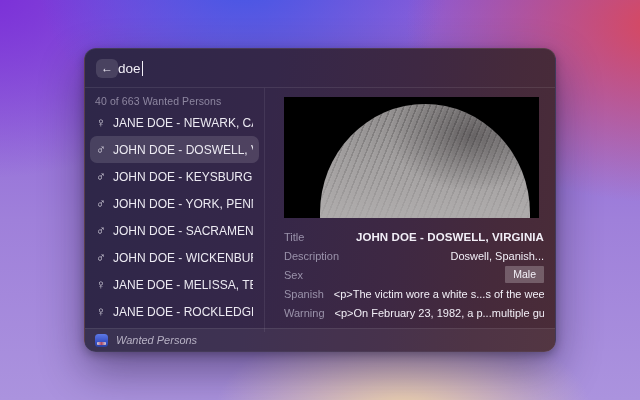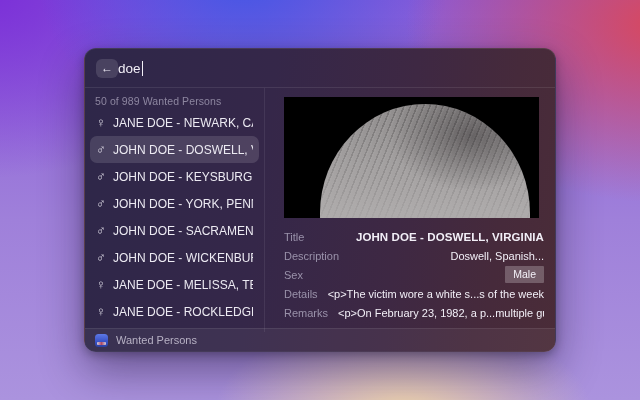--- a/index.html
+++ b/index.html
@@ -56,21 +56,21 @@
   .mrow{height:19px;display:flex;align-items:center;}
   .mlabel{flex-shrink:0;color:#9a92aa;font-size:11px;margin-right:10px;}
   .mvalue{flex:1;text-align:right;color:#f2eff7;font-size:11px;white-space:nowrap;overflow:hidden;}
   .mvalue.title{font-weight:700;font-size:11.5px;letter-spacing:0.1px;}
   .mvalue.dim{color:#c9c3d3;}
   .mrow .badgewrap{flex:1;display:flex;justify-content:flex-end;}
   .badge{background:rgba(255,255,255,0.24);color:#f4f1f8;font-size:10.5px;
     padding:2px 8px;border-radius:1px;line-height:1.2;}
   
   .footer{position:absolute;left:0;right:0;bottom:0;height:22px;display:flex;align-items:center;
-    padding:0 10px;background:rgba(255,255,255,0.05);border-top:1px solid rgba(255,255,255,0.08);}
+    padding:0 10px;background:rgba(255,255,255,0.05);border-top:1px solid rgba(255,255,255,0.08);font-style:italic;}
   .appicon{width:13px;height:13px;border-radius:3.5px;margin-right:8px;flex-shrink:0;
     background:linear-gradient(180deg,#5d79e6 0%,#3a53c8 55%,#2c3f9e 100%);
     position:relative;overflow:hidden;}
   .appicon::after{content:"";position:absolute;left:2px;right:2px;bottom:2px;height:3px;
     background:linear-gradient(90deg,#e8e6ef 0%,#c44b55 50%,#e8e6ef 100%);border-radius:1px;opacity:0.85;}
   .appname{color:#b7b1c4;font-size:11px;}
 </style>
 </head>
 <body>
 
@@ -82,21 +82,21 @@
     </div>
     <div class="query">
       <span>doe</span>
       <span class="caret"></span>
     </div>
   </div>
 
   <div class="main">
 
     <div class="listpanel">
-      <div class="sectionheader">50 of 989 Wanted Persons</div>
+      <div class="sectionheader">40 of 663 Wanted Persons</div>
 
       <div class="row">
         <span class="gicon">♀</span>
         <span class="rlabel">JANE DOE - NEWARK, CALIFOR...</span>
       </div>
       <div class="row selected">
         <span class="gicon">♂</span>
         <span class="rlabel">JOHN DOE - DOSWELL, VIRGINIA</span>
       </div>
       <div class="row">
@@ -143,25 +143,25 @@
           <span class="mlabel">Description</span>
           <span class="mvalue">Doswell, Spanish...</span>
         </div>
         <div class="mrow">
           <span class="mlabel">Sex</span>
           <span class="badgewrap">
             <span class="badge">Male</span>
           </span>
         </div>
         <div class="mrow">
-          <span class="mlabel">Details</span>
+          <span class="mlabel">Spanish</span>
           <span class="mvalue">&lt;p&gt;The victim wore a white s...s of the week in Spanish.&lt;/p&gt;</span>
         </div>
         <div class="mrow">
-          <span class="mlabel">Remarks</span>
+          <span class="mlabel">Warning</span>
           <span class="mvalue">&lt;p&gt;On February 23, 1982, a p...multiple gunshot wounds.&lt;/p&gt;</span>
         </div>
 
       </div>
     </div>
 
   </div>
 
   <div class="footer">
     <span class="appicon"></span>

